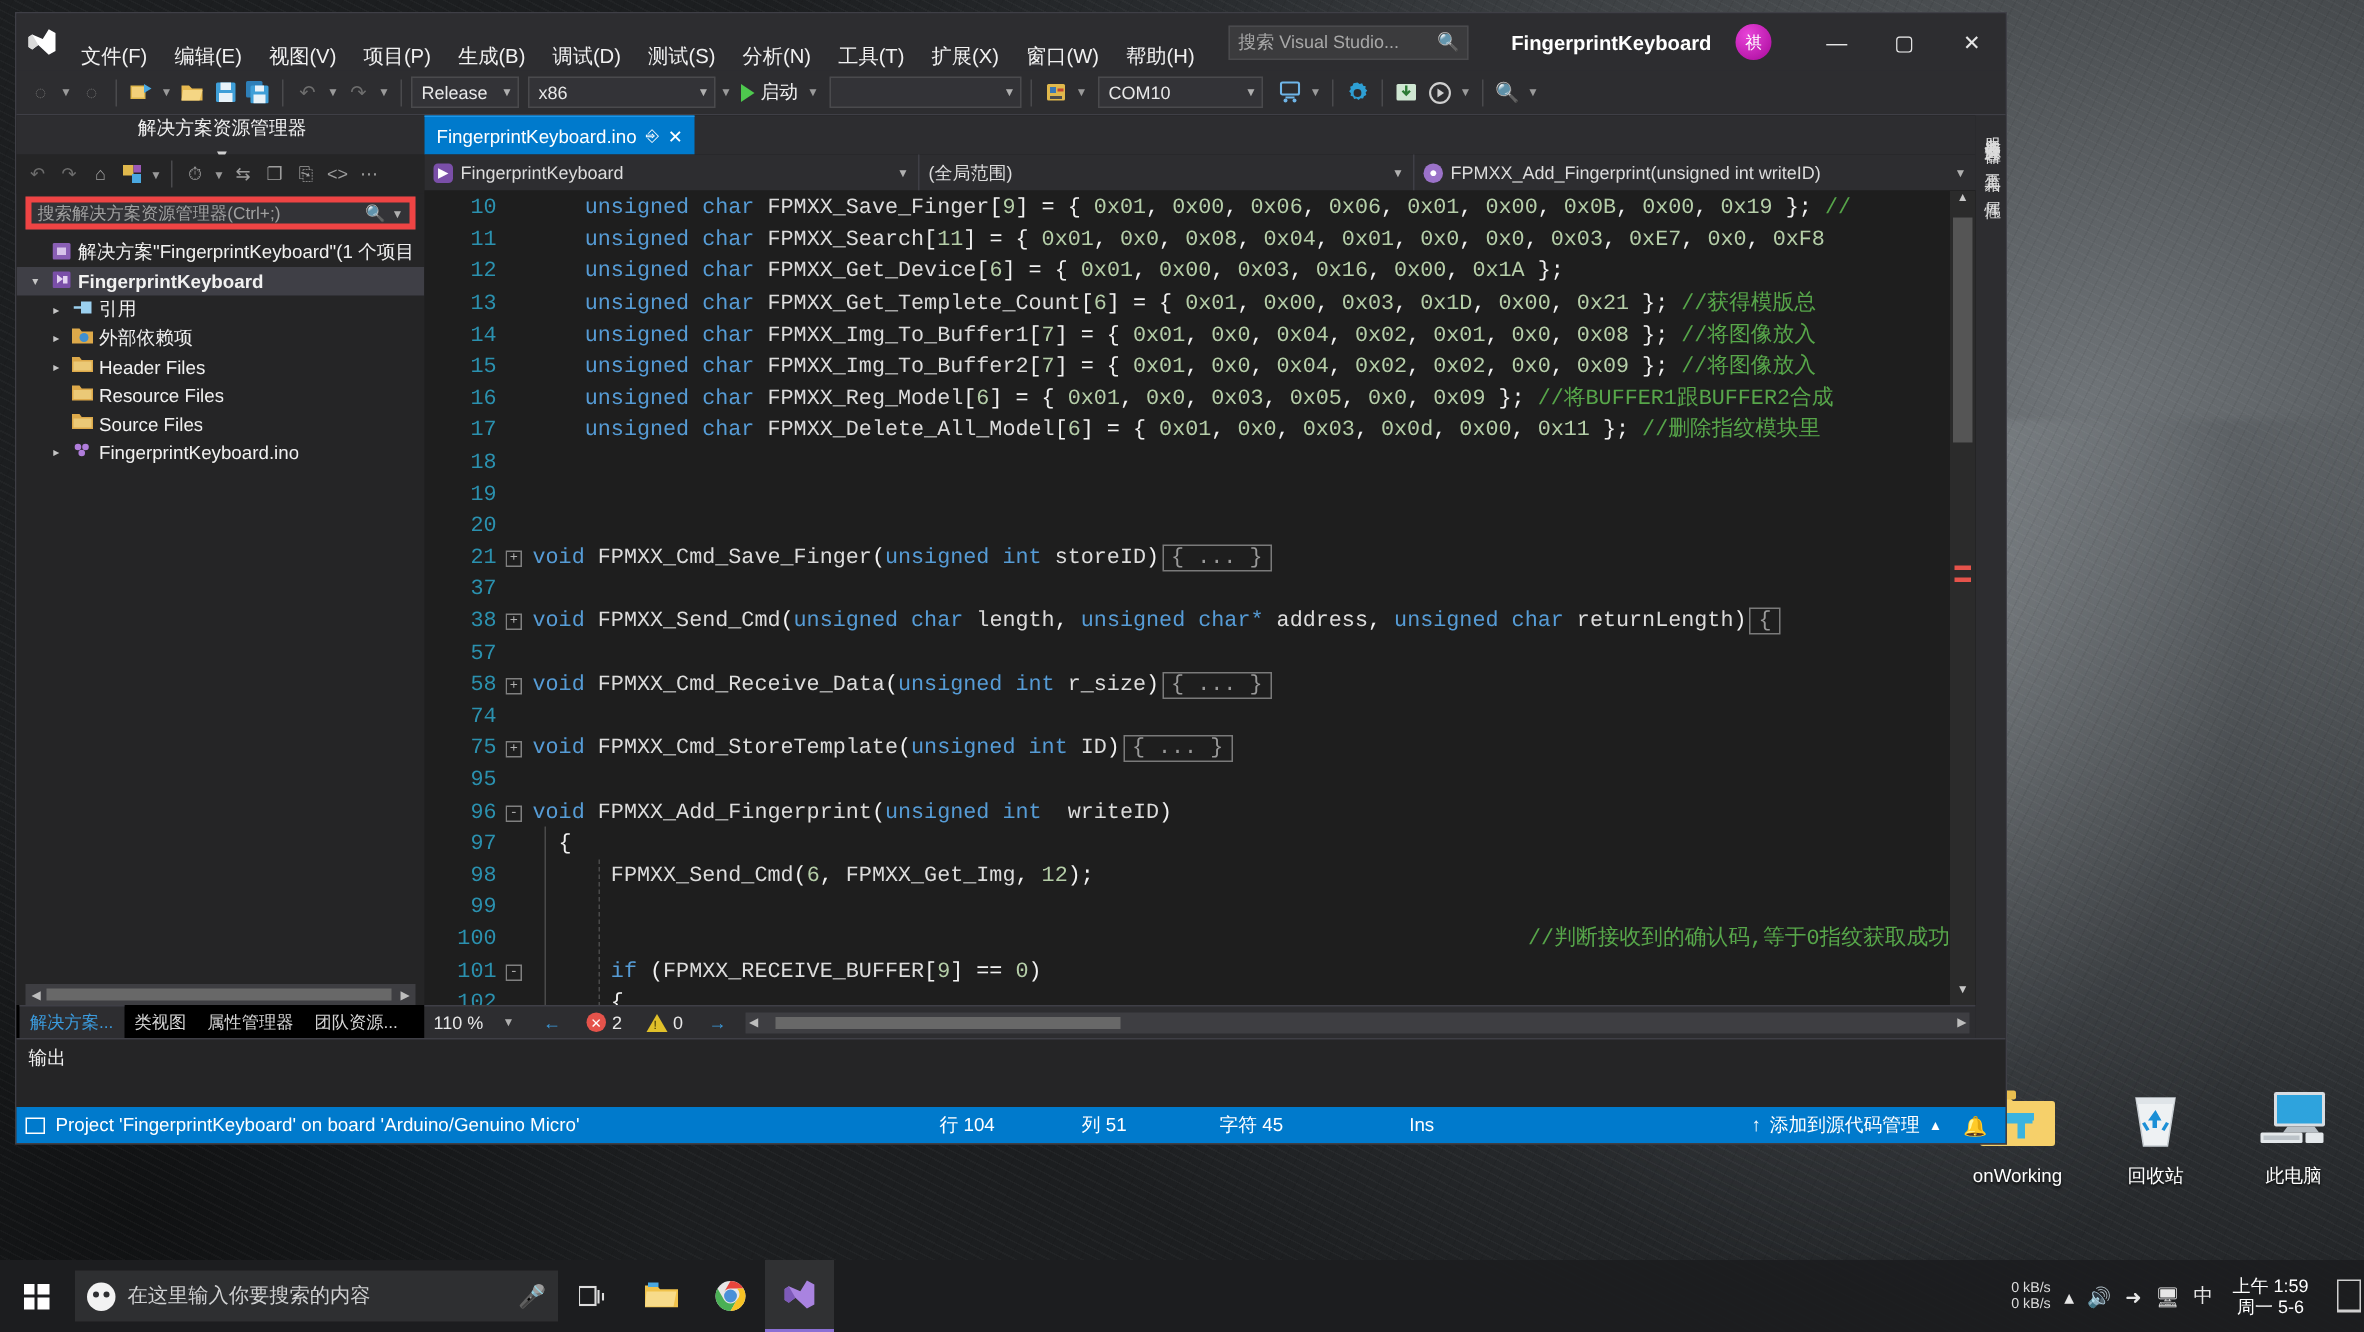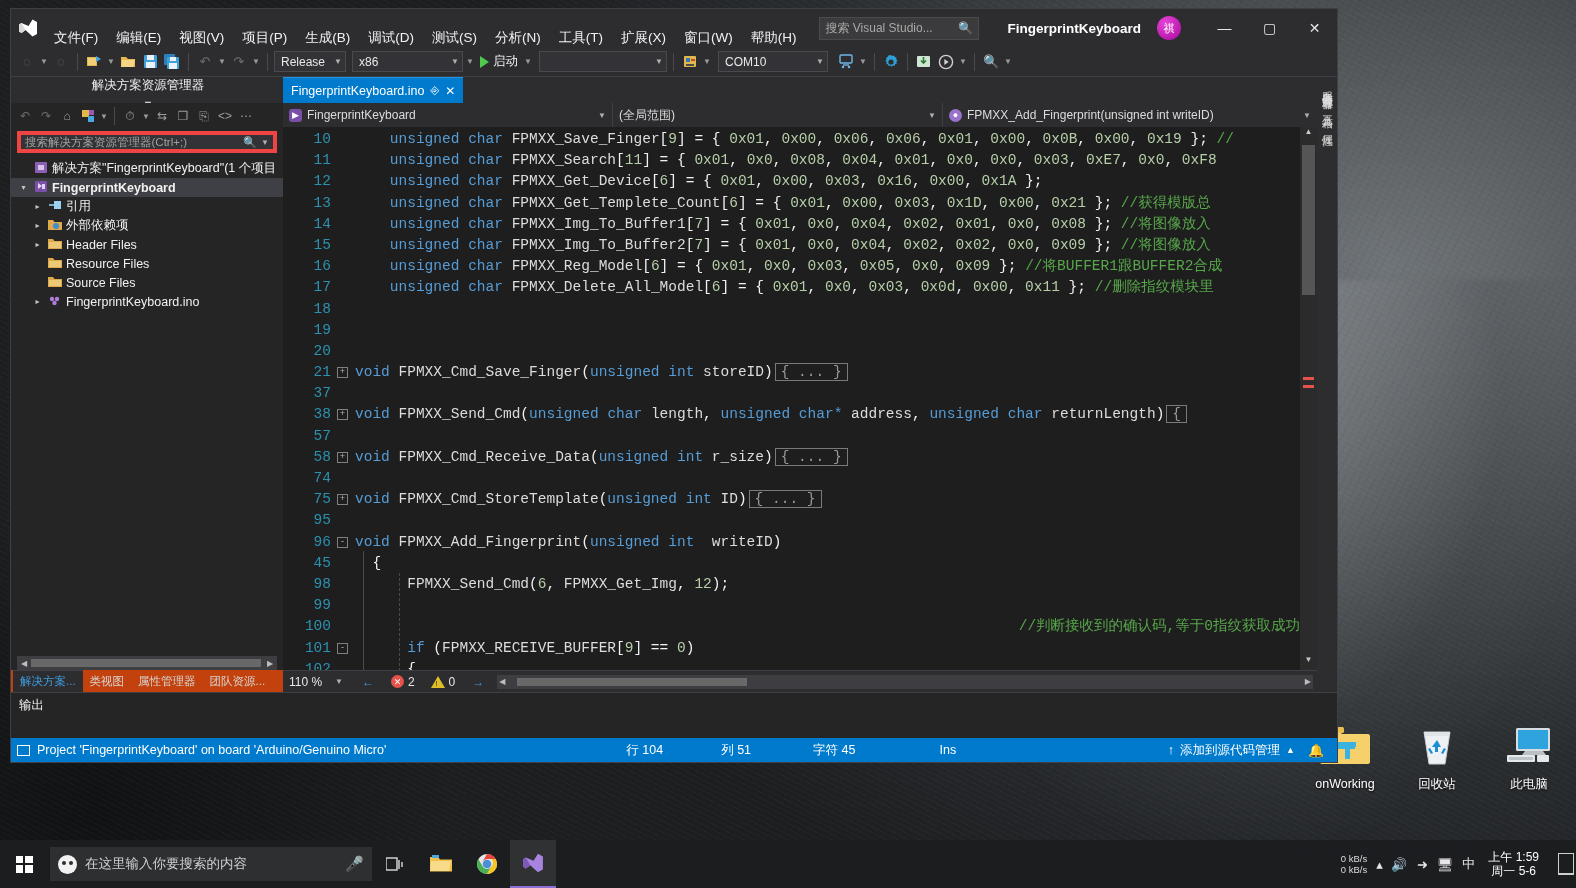--- a/index.html
+++ b/index.html
@@ -139,21 +139,21 @@
   .tr{ display:flex; align-items:center; height:19px; padding-left:6px; gap:3px; white-space:nowrap;}
   .tr .arw{ width:13px; color:#c5c5c5; font-size:8px; text-align:center; flex:none;}
   .tr .ico{ width:16px; text-align:center; flex:none; font-size:11px;}
   .tr .nm{ color:#f1f1f1; overflow:hidden;}
   .tr.sel{ background:#3f3f46;}
   .tr.sel .nm{ font-weight:bold;}
   .tr.d1{ padding-left:20px;}
   #se-hscroll{ height:14px; margin:0 6px; background:#3e3e42; display:flex; align-items:center; position:relative;}
   #se-hscroll .thumb{ position:absolute; left:14px; right:16px; top:3px; height:8px; background:#686868;}
   #se-hscroll .a{ color:#bdbdbd; font-size:8px; width:14px; text-align:center;}
-  #se-tabs{ height:22px; display:flex; align-items:center; gap:0; padding-left:2px; background:#c2410c; overflow:hidden;}
+  #se-tabs{ height:22px; display:flex; align-items:center; gap:0; padding-left:2px; background:#000000; overflow:hidden;}
   #se-tabs .tb{ font-size:11.5px; color:#d6d6d6; padding:3px 7px; white-space:nowrap;}
   #se-tabs .tb.act{ color:#3b9bdd; background:#2d2d30; border-top:1px solid #3f3f46;}
 
   
   #editor-area{ flex:1; display:flex; flex-direction:column; min-width:0; background:#1e1e1e;}
   #ed-tabs{ height:26px; display:flex; align-items:stretch; background:#2d2d30; flex:none;}
   .edtab{
     display:flex; align-items:center; gap:6px; padding:0 8px; font-size:12.5px;
     background:#007acc; color:#fff; border-top:1px solid #1c97ea;
   }
@@ -354,21 +354,21 @@
     <div class="tbi dim">↶</div>
     <div class="caret">▼</div>
     <div class="tbi dim">↷</div>
     <div class="caret">▼</div>
     <div class="tsep"></div>
 
     <div class="combo" style="width:72px">
       <span class="cv">Release</span>
       <span class="cc">▼</span>
     </div>
-    <div class="combo" style="width:111px; margin-left:4px">
+    <div class="combo" style="width:125px; margin-left:4px">
       <span class="cv">x86</span>
       <span class="cc">▼</span>
     </div>
     <div class="caret">▼</div>
     <div class="runbtn">
       <span class="tri"></span>
       <span>启动</span>
     </div>
     <div class="caret">▼</div>
     <div class="combo" style="width:128px; margin-left:4px">
@@ -600,21 +600,21 @@
             <div class="ln num">20</div>
             <div class="ln num">21</div>
             <div class="ln num">37</div>
             <div class="ln num">38</div>
             <div class="ln num">57</div>
             <div class="ln num">58</div>
             <div class="ln num">74</div>
             <div class="ln num">75</div>
             <div class="ln num">95</div>
             <div class="ln num">96</div>
-            <div class="ln num">45</div>
+            <div class="ln num">97</div>
             <div class="ln num">98</div>
             <div class="ln num">99</div>
             <div class="ln num">100</div>
             <div class="ln num">101</div>
             <div class="ln num">102</div>
           </div>
         <div id="code-lines">
             <div class="ln" style="position: relative; padding-left: 18px;"><span>    <span class="kw">unsigned</span> <span class="kw">char</span> <span class="id">FPMXX_Save_Finger</span>[<span class="nm2">9</span>] = { <span class="nm2">0x01</span>, <span class="nm2">0x00</span>, <span class="nm2">0x06</span>, <span class="nm2">0x06</span>, <span class="nm2">0x01</span>, <span class="nm2">0x00</span>, <span class="nm2">0x0B</span>, <span class="nm2">0x00</span>, <span class="nm2">0x19</span> }; <span class="cm">//</span></span></div>
             <div class="ln" style="position: relative; padding-left: 18px;"><span>    <span class="kw">unsigned</span> <span class="kw">char</span> <span class="id">FPMXX_Search</span>[<span class="nm2">11</span>] = { <span class="nm2">0x01</span>, <span class="nm2">0x0</span>, <span class="nm2">0x08</span>, <span class="nm2">0x04</span>, <span class="nm2">0x01</span>, <span class="nm2">0x0</span>, <span class="nm2">0x0</span>, <span class="nm2">0x03</span>, <span class="nm2">0xE7</span>, <span class="nm2">0x0</span>, <span class="nm2">0xF8</span></span></div>
             <div class="ln" style="position: relative; padding-left: 18px;"><span>    <span class="kw">unsigned</span> <span class="kw">char</span> <span class="id">FPMXX_Get_Device</span>[<span class="nm2">6</span>] = { <span class="nm2">0x01</span>, <span class="nm2">0x00</span>, <span class="nm2">0x03</span>, <span class="nm2">0x16</span>, <span class="nm2">0x00</span>, <span class="nm2">0x1A</span> };</span></div>

